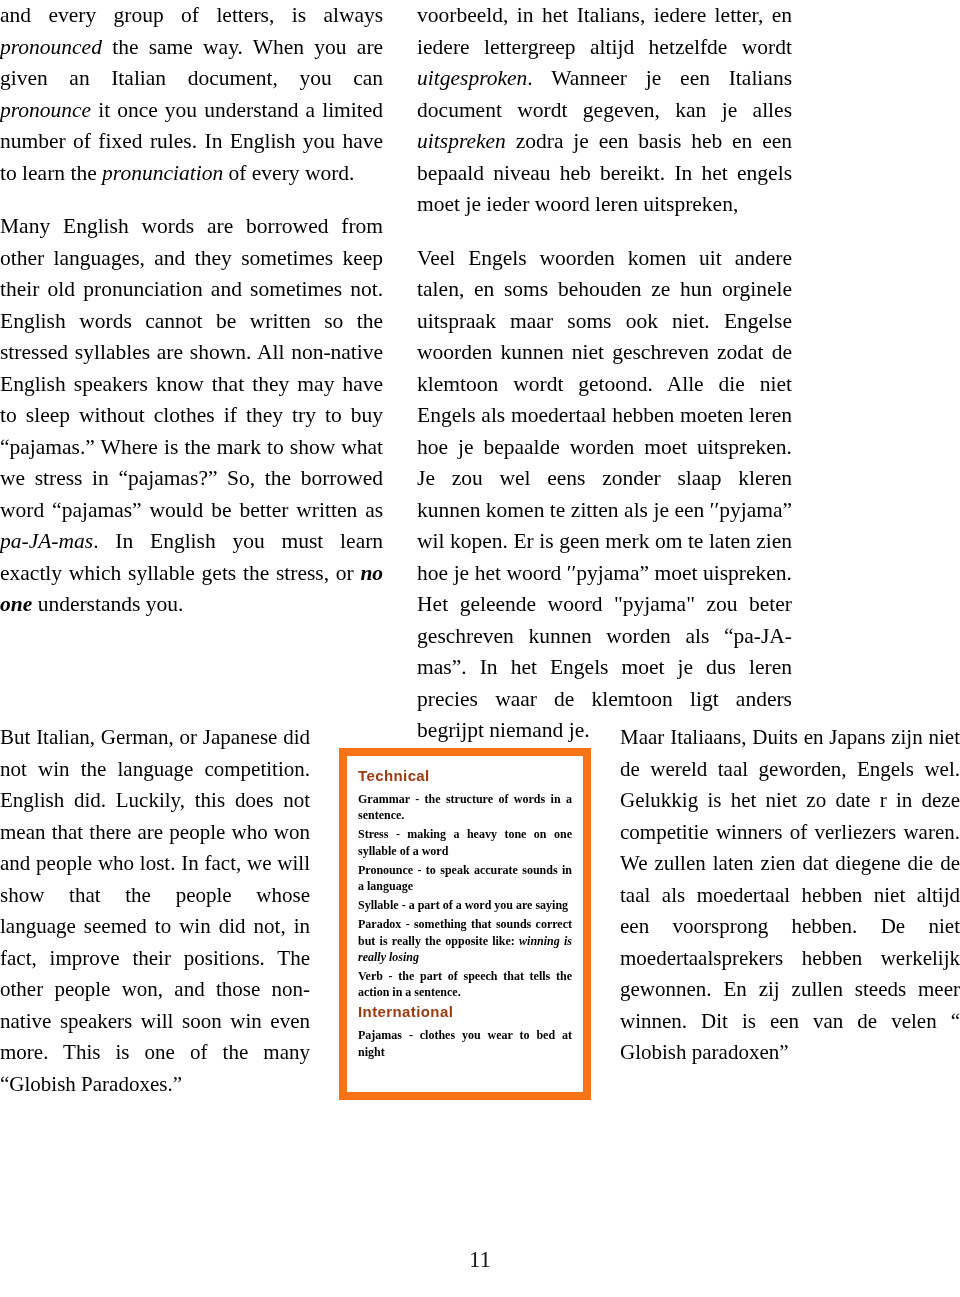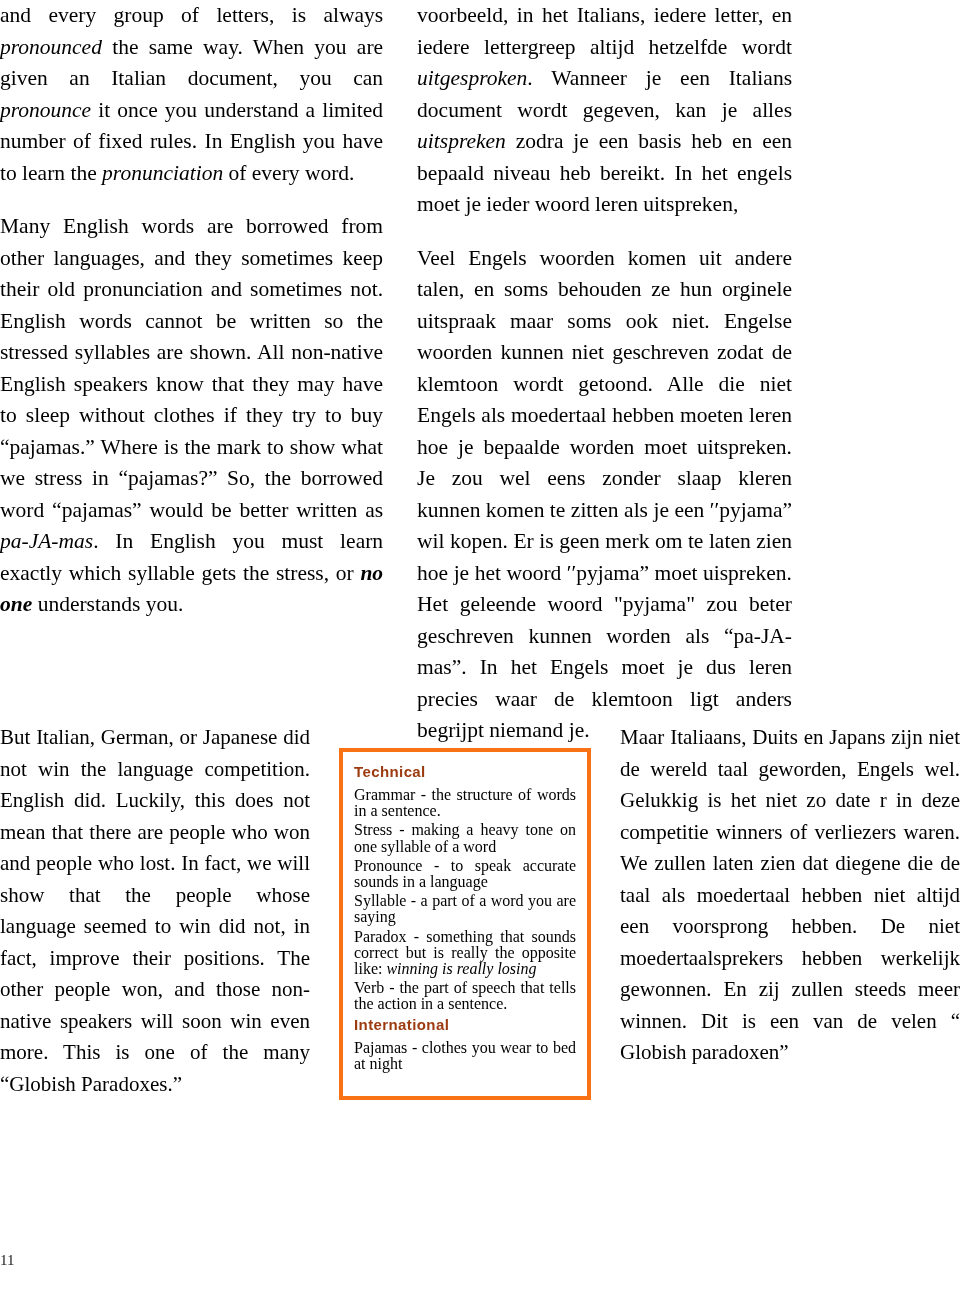--- a/index.html
+++ b/index.html
@@ -62,50 +62,52 @@
     line-height: 31.5px;
   }
 
   .it { font-style: italic; }
   .bi { font-style: italic; font-weight: bold; }
 
   
   .tech-box {
     box-sizing: border-box;
     width: 252px;
-    border: 4px solid #f97316;
+    border: 8px solid #f97316;
     background: #ffffff;
     padding: 9px 11px 14px 11px;
     margin-top: 26px;
   }
   .tech-heading {
     font-family: "Liberation Sans", "DejaVu Sans", sans-serif;
     font-weight: bold;
     font-size: 15px;
     color: #9c3a10;
     letter-spacing: 0.4px;
     margin: 2px 0 7px 0;
   }
   .tech-heading.second { margin-top: 0; }
   .tech-entry {
     font-family: "Liberation Serif", "DejaVu Serif", serif;
-    font-size: 16px;
+    font-size: 12px;
     line-height: 16.2px;
     text-align: justify;
     margin: 0 0 3px 0;
+    font-weight: bold;
   }
   .tech-entry:last-child { margin-bottom: 0; }
 
   
   .page-number {
     position: absolute;
     left: 0;
     top: 1248px;
     width: 960px;
-    font-size: 15px;
+    text-align: center;
+    font-size: 23px;
     line-height: 24px;
     color: #1a1a1a;
   }
 </style>
 </head>
 <body>
 
 <div class="page">
 
   <div class="band-top">

